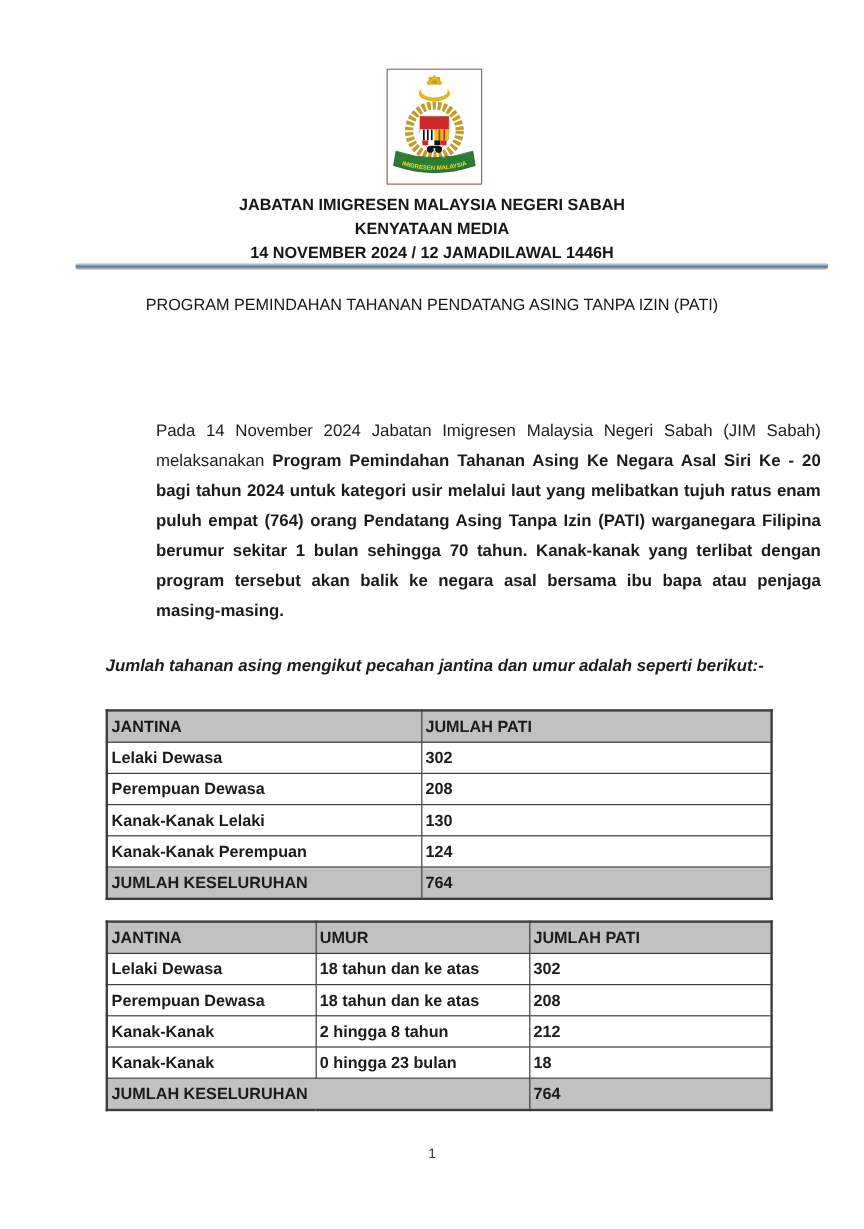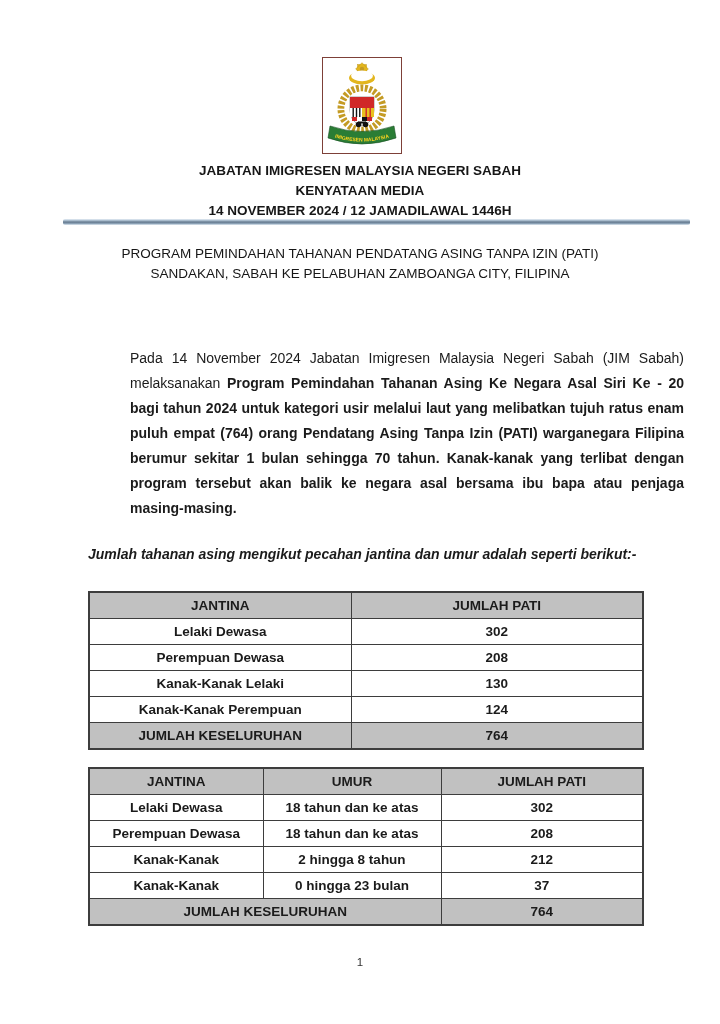--- a/index.html
+++ b/index.html
@@ -32,21 +32,21 @@
     font-weight:bold;font-size:14px;color:#1b1b1b;font-style:italic;
   }
   table.doc-table{
     position:absolute;left:88px;border-collapse:collapse;background:#ffffff;
     border:2px solid #3d3d3d;table-layout:fixed;
   }
   .t1{top:591px;width:554px;}
   .t2{top:767px;width:554px;}
   table.doc-table td{
     border:1.5px solid #3d3d3d;font-weight:bold;font-size:13.5px;
-    text-align:center;vertical-align:middle;height:23px;padding:1px 3px;color:#1b1b1b;
+    text-align:left;vertical-align:middle;height:23px;padding:1px 3px;color:#1b1b1b;
   }
   tr.hdr td, tr.total td{background:#c1c1c1;}
   .pagenum{
     position:absolute;top:956px;left:0;width:720px;text-align:center;
     font-size:11.5px;color:#333333;
   }
 </style>
 </head>
 <body>
 
@@ -107,21 +107,20 @@
   <div class="header-block">
     <div>JABATAN IMIGRESEN MALAYSIA NEGERI SABAH</div>
     <div>KENYATAAN MEDIA</div>
     <div>14 NOVEMBER 2024 / 12 JAMADILAWAL 1446H</div>
   </div>
 
   <div class="rule"></div>
 
   <div class="title-block">
     <div>PROGRAM PEMINDAHAN TAHANAN PENDATANG ASING TANPA IZIN (PATI)</div>
-    <div>SANDAKAN, SABAH KE PELABUHAN ZAMBOANGA CITY, FILIPINA</div>
   </div>
 
   <div class="para"><span>Pada 14 November 2024 Jabatan Imigresen Malaysia Negeri Sabah (JIM Sabah) melaksanakan </span><span class="b">Program Pemindahan Tahanan Asing Ke Negara Asal Siri Ke - 20 bagi tahun 2024 untuk kategori usir melalui laut yang melibatkan tujuh ratus enam puluh empat (764) orang Pendatang Asing Tanpa Izin (PATI) warganegara Filipina berumur sekitar 1 bulan sehingga 70 tahun. Kanak-kanak yang terlibat dengan program tersebut akan balik ke negara asal bersama ibu bapa atau penjaga masing-masing.</span></div>
 
   <div class="intro">Jumlah tahanan asing mengikut pecahan jantina dan umur adalah seperti berikut:-</div>
 
   <table class="doc-table t1">
     <colgroup>
         <col style="width:262px">
         <col style="width:292px">
@@ -177,21 +176,21 @@
       <td>208</td>
     </tr>
     <tr>
       <td>Kanak-Kanak</td>
       <td>2 hingga 8 tahun</td>
       <td>212</td>
     </tr>
     <tr>
       <td>Kanak-Kanak</td>
       <td>0 hingga 23 bulan</td>
-      <td>37</td>
+      <td>18</td>
     </tr>
     <tr class="total">
       <td colspan="2">JUMLAH KESELURUHAN</td>
       <td>764</td>
     </tr>
   </tbody>
     </table>
 
   <div class="pagenum">1</div>
 

